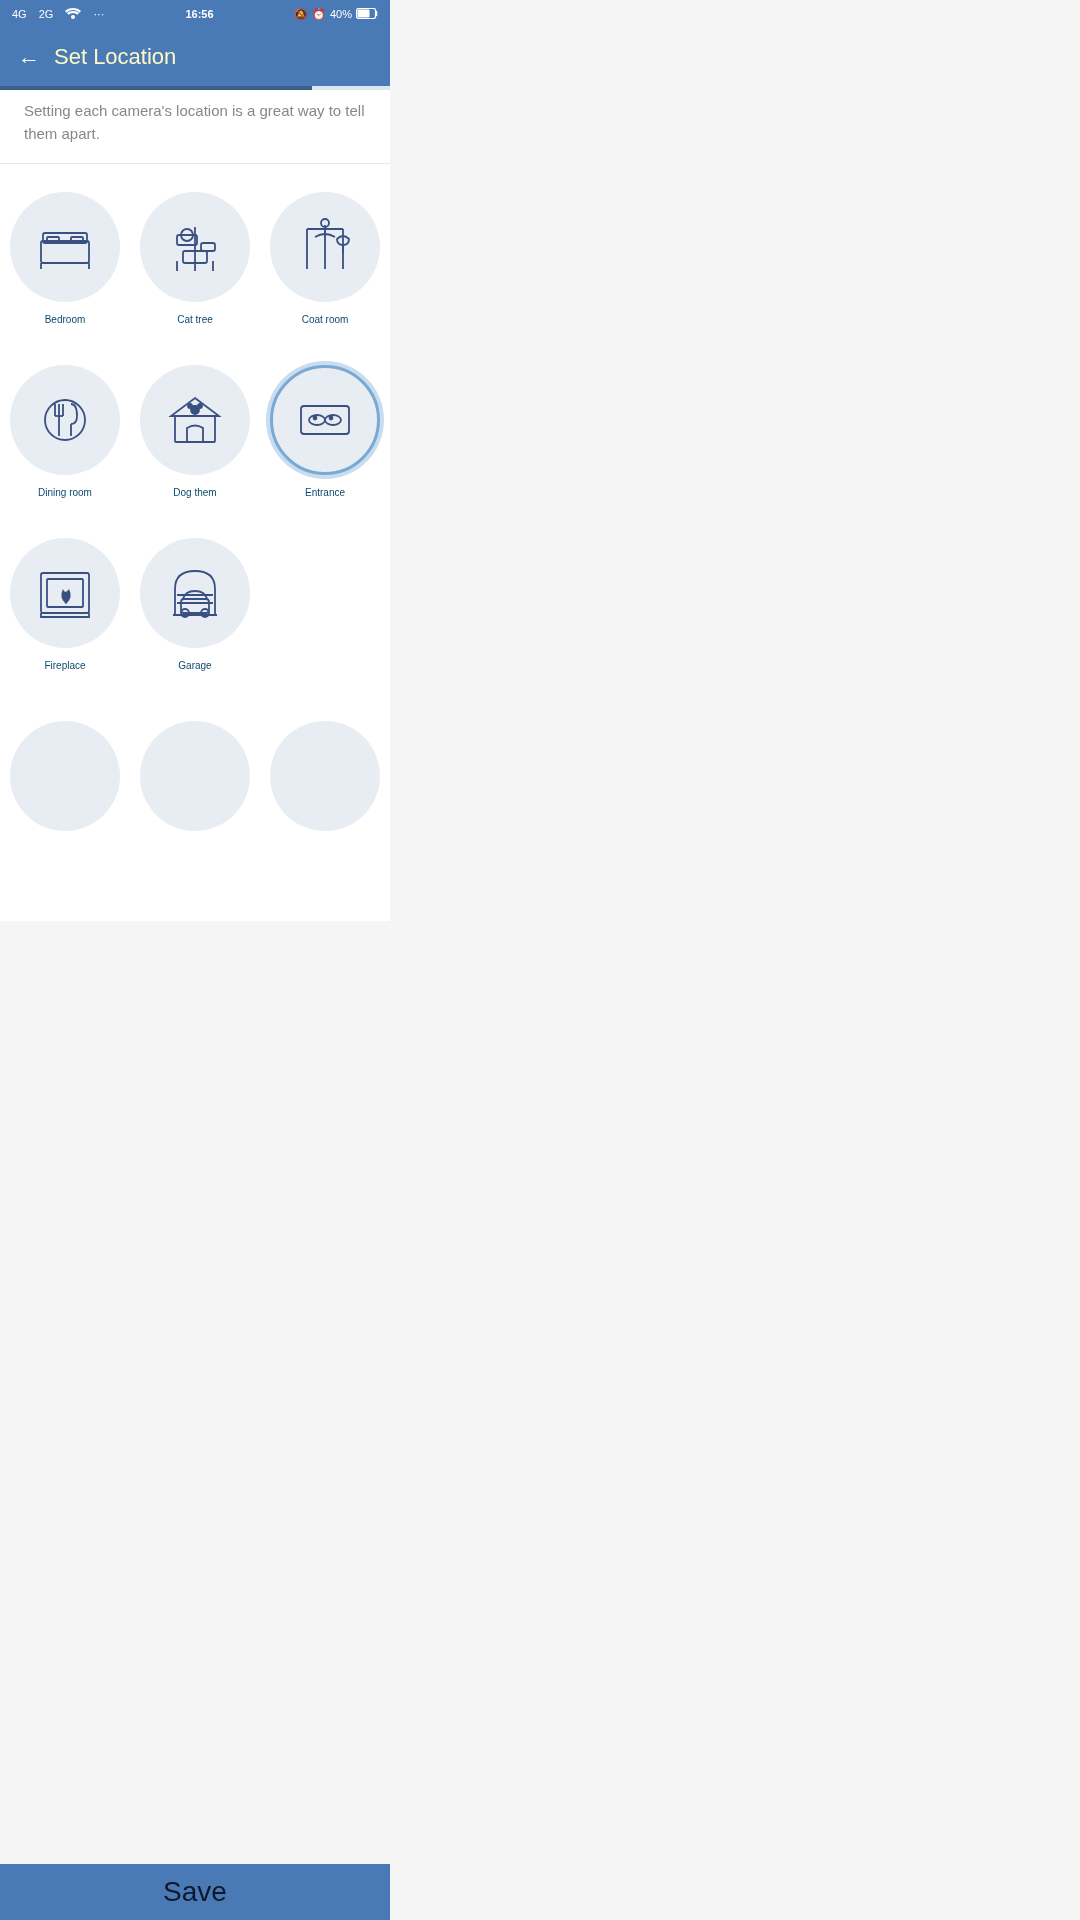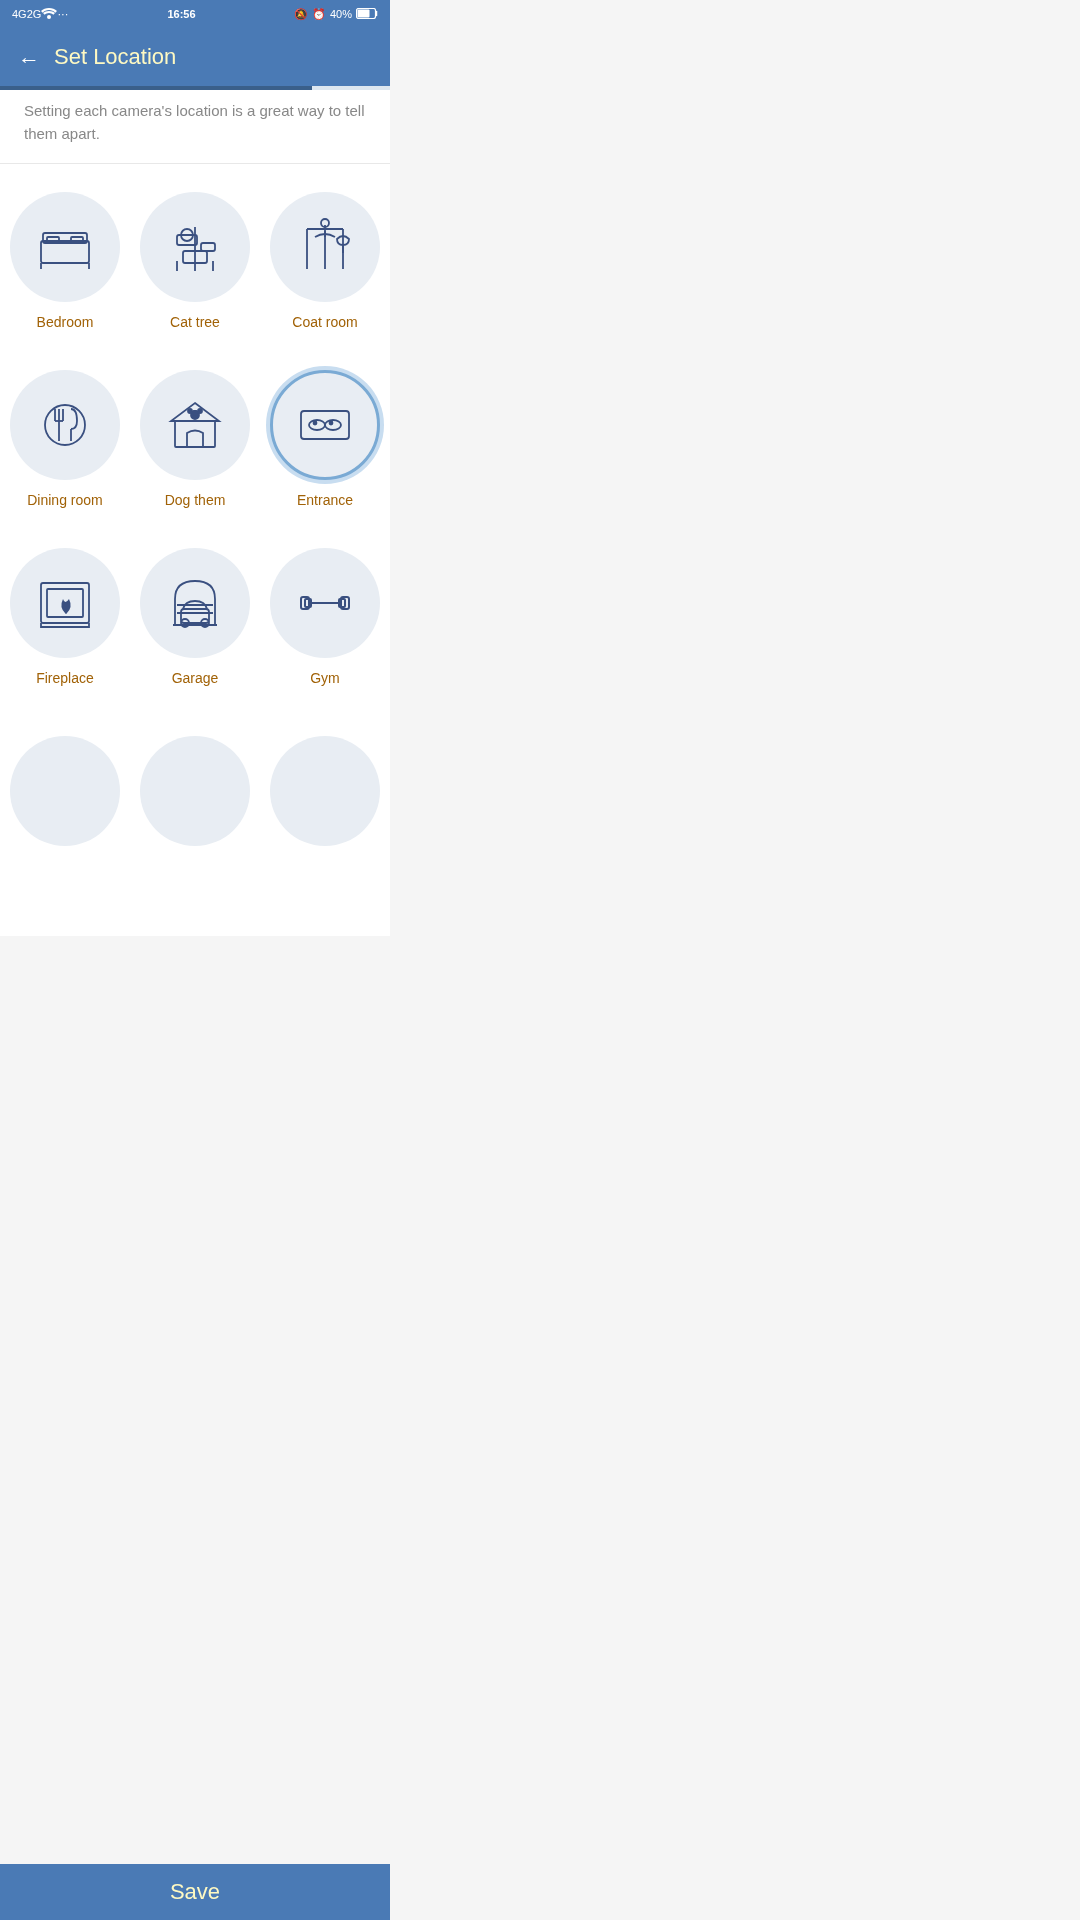--- a/index.html
+++ b/index.html
@@ -18,21 +18,21 @@
     .status-bar {
       background: #4a7ab5;
       height: 28px;
       display: flex;
       align-items: center;
       justify-content: space-between;
       padding: 0 12px;
       color: white;
       font-size: 11px;
     }
-    .status-left { display: flex; align-items: center; gap: 0; }
+    .status-left { display: flex; align-items: center; gap: 12px; }
     .status-center { font-size: 11px; font-weight: 700; }
     .status-right { display: flex; align-items: center; gap: 4px; }
 
     
     .header {
       background: #4a7ab5;
       height: 58px;
       display: flex;
       align-items: center;
       padding: 0 18px;
@@ -103,40 +103,40 @@
       border: 3px solid #7aaad4;
       box-shadow: 0 0 0 4px #c8ddf0;
     }
 
     .icon-circle svg {
       width: 64px;
       height: 64px;
     }
 
     .location-label {
-      font-size: 14px;
-      color: #a16207;
+      font-size: 10px;
+      color: #0c4a6e;
     }
 
     
     .save-bar {
       position: fixed;
       bottom: 0;
       left: 0;
       width: 390px;
       height: 56px;
       background: #4a7ab5;
       display: flex;
       align-items: center;
       justify-content: center;
       cursor: pointer;
     }
     .save-label {
-      color: #fef9c3;
-      font-size: 22px;
+      color: #0f172a;
+      font-size: 28px;
       font-weight: 400;
     }
 
     
     .partial-row {
       display: grid;
       grid-template-columns: repeat(3, 1fr);
       padding: 18px 0 80px;
       background: white;
     }
@@ -315,33 +315,20 @@
 
         <rect x="18" y="38" width="28" height="14" rx="3"></rect>
         <path d="M20 38 Q22 30 32 30 Q42 30 44 38"></path>
         <circle cx="22" cy="52" r="4"></circle>
         <circle cx="42" cy="52" r="4"></circle>
       </svg>
     </div>
     <span class="location-label">Garage</span>
   </div>
 
-  <div class="location-item">
-    <div class="icon-circle">
-      <svg viewBox="0 0 64 64" fill="none" stroke="#3a5080" stroke-width="2">
-
-        <line x1="16" y1="32" x2="48" y2="32"></line>
-        <rect x="8" y="26" width="8" height="12" rx="2"></rect>
-        <rect x="48" y="26" width="8" height="12" rx="2"></rect>
-        <rect x="12" y="28" width="6" height="8" rx="1"></rect>
-        <rect x="46" y="28" width="6" height="8" rx="1"></rect>
-      </svg>
-    </div>
-    <span class="location-label">Gym</span>
-  </div>
 </div>
 
 <div class="partial-row">
   <div class="partial-item">
     <div class="partial-circle"></div>
   </div>
   <div class="partial-item">
     <div class="partial-circle"></div>
   </div>
   <div class="partial-item">

